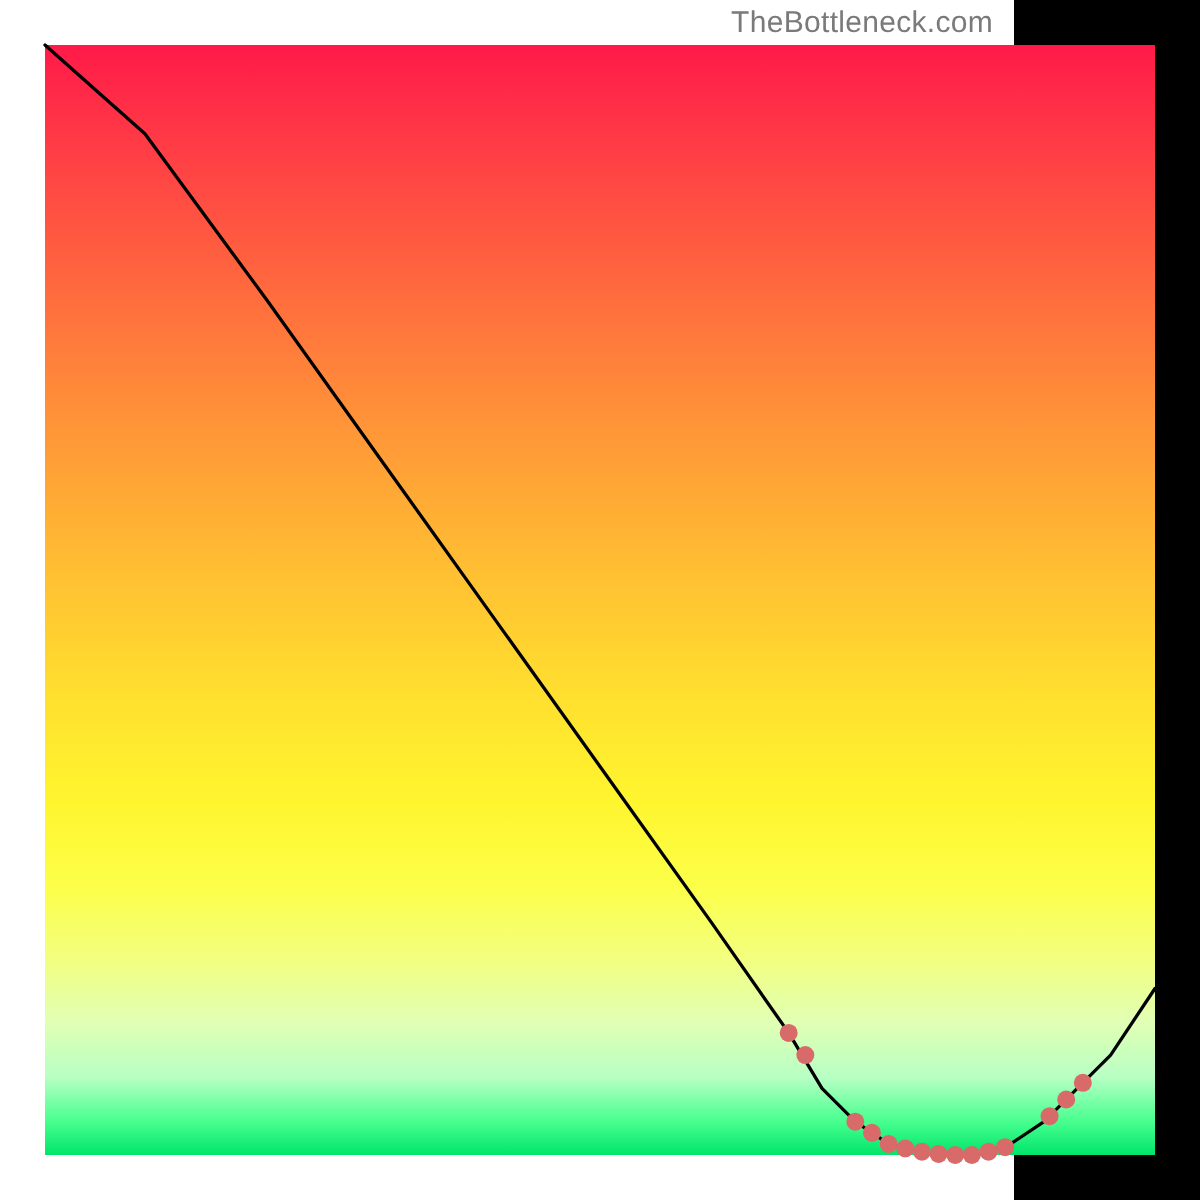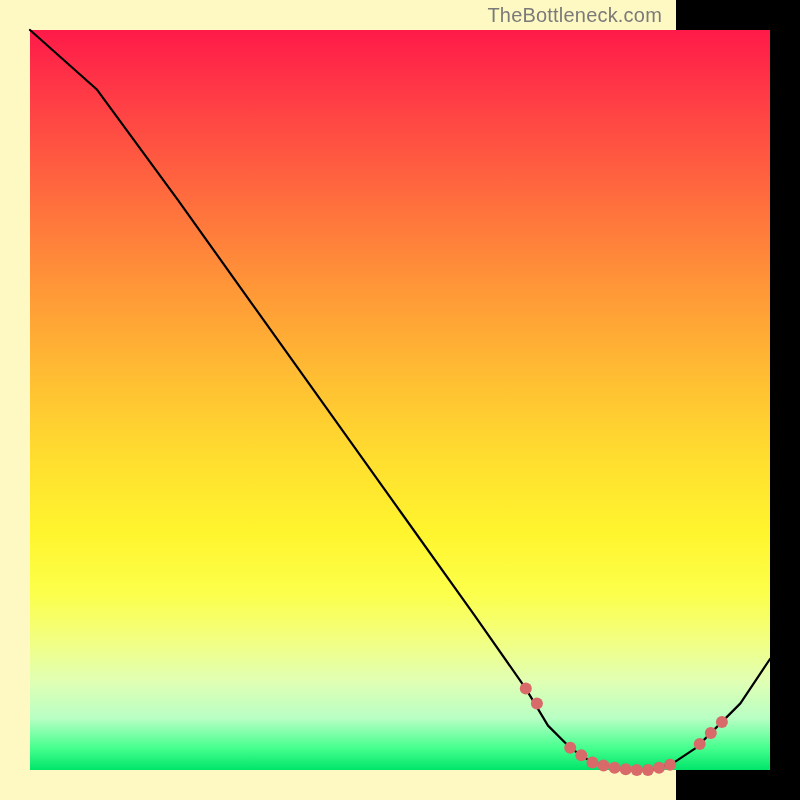--- a/index.html
+++ b/index.html
@@ -8,21 +8,21 @@
     width: 800px;
     height: 800px;
     background: #000;
     overflow: hidden;
     font-family: Arial, Helvetica, sans-serif;
   }
   .frame {
     position: relative;
     width: 676px;
     height: 800px;
-    background: #fef9c3;
+    background: #ffffff;
     text-align: right;
   }
   .watermark {
     position: absolute;
     top: 4px;
     right: 14px;
     color: #7a7a7a;
     font-size: 20px;
     font-weight: 500;
     letter-spacing: 0.2px;

